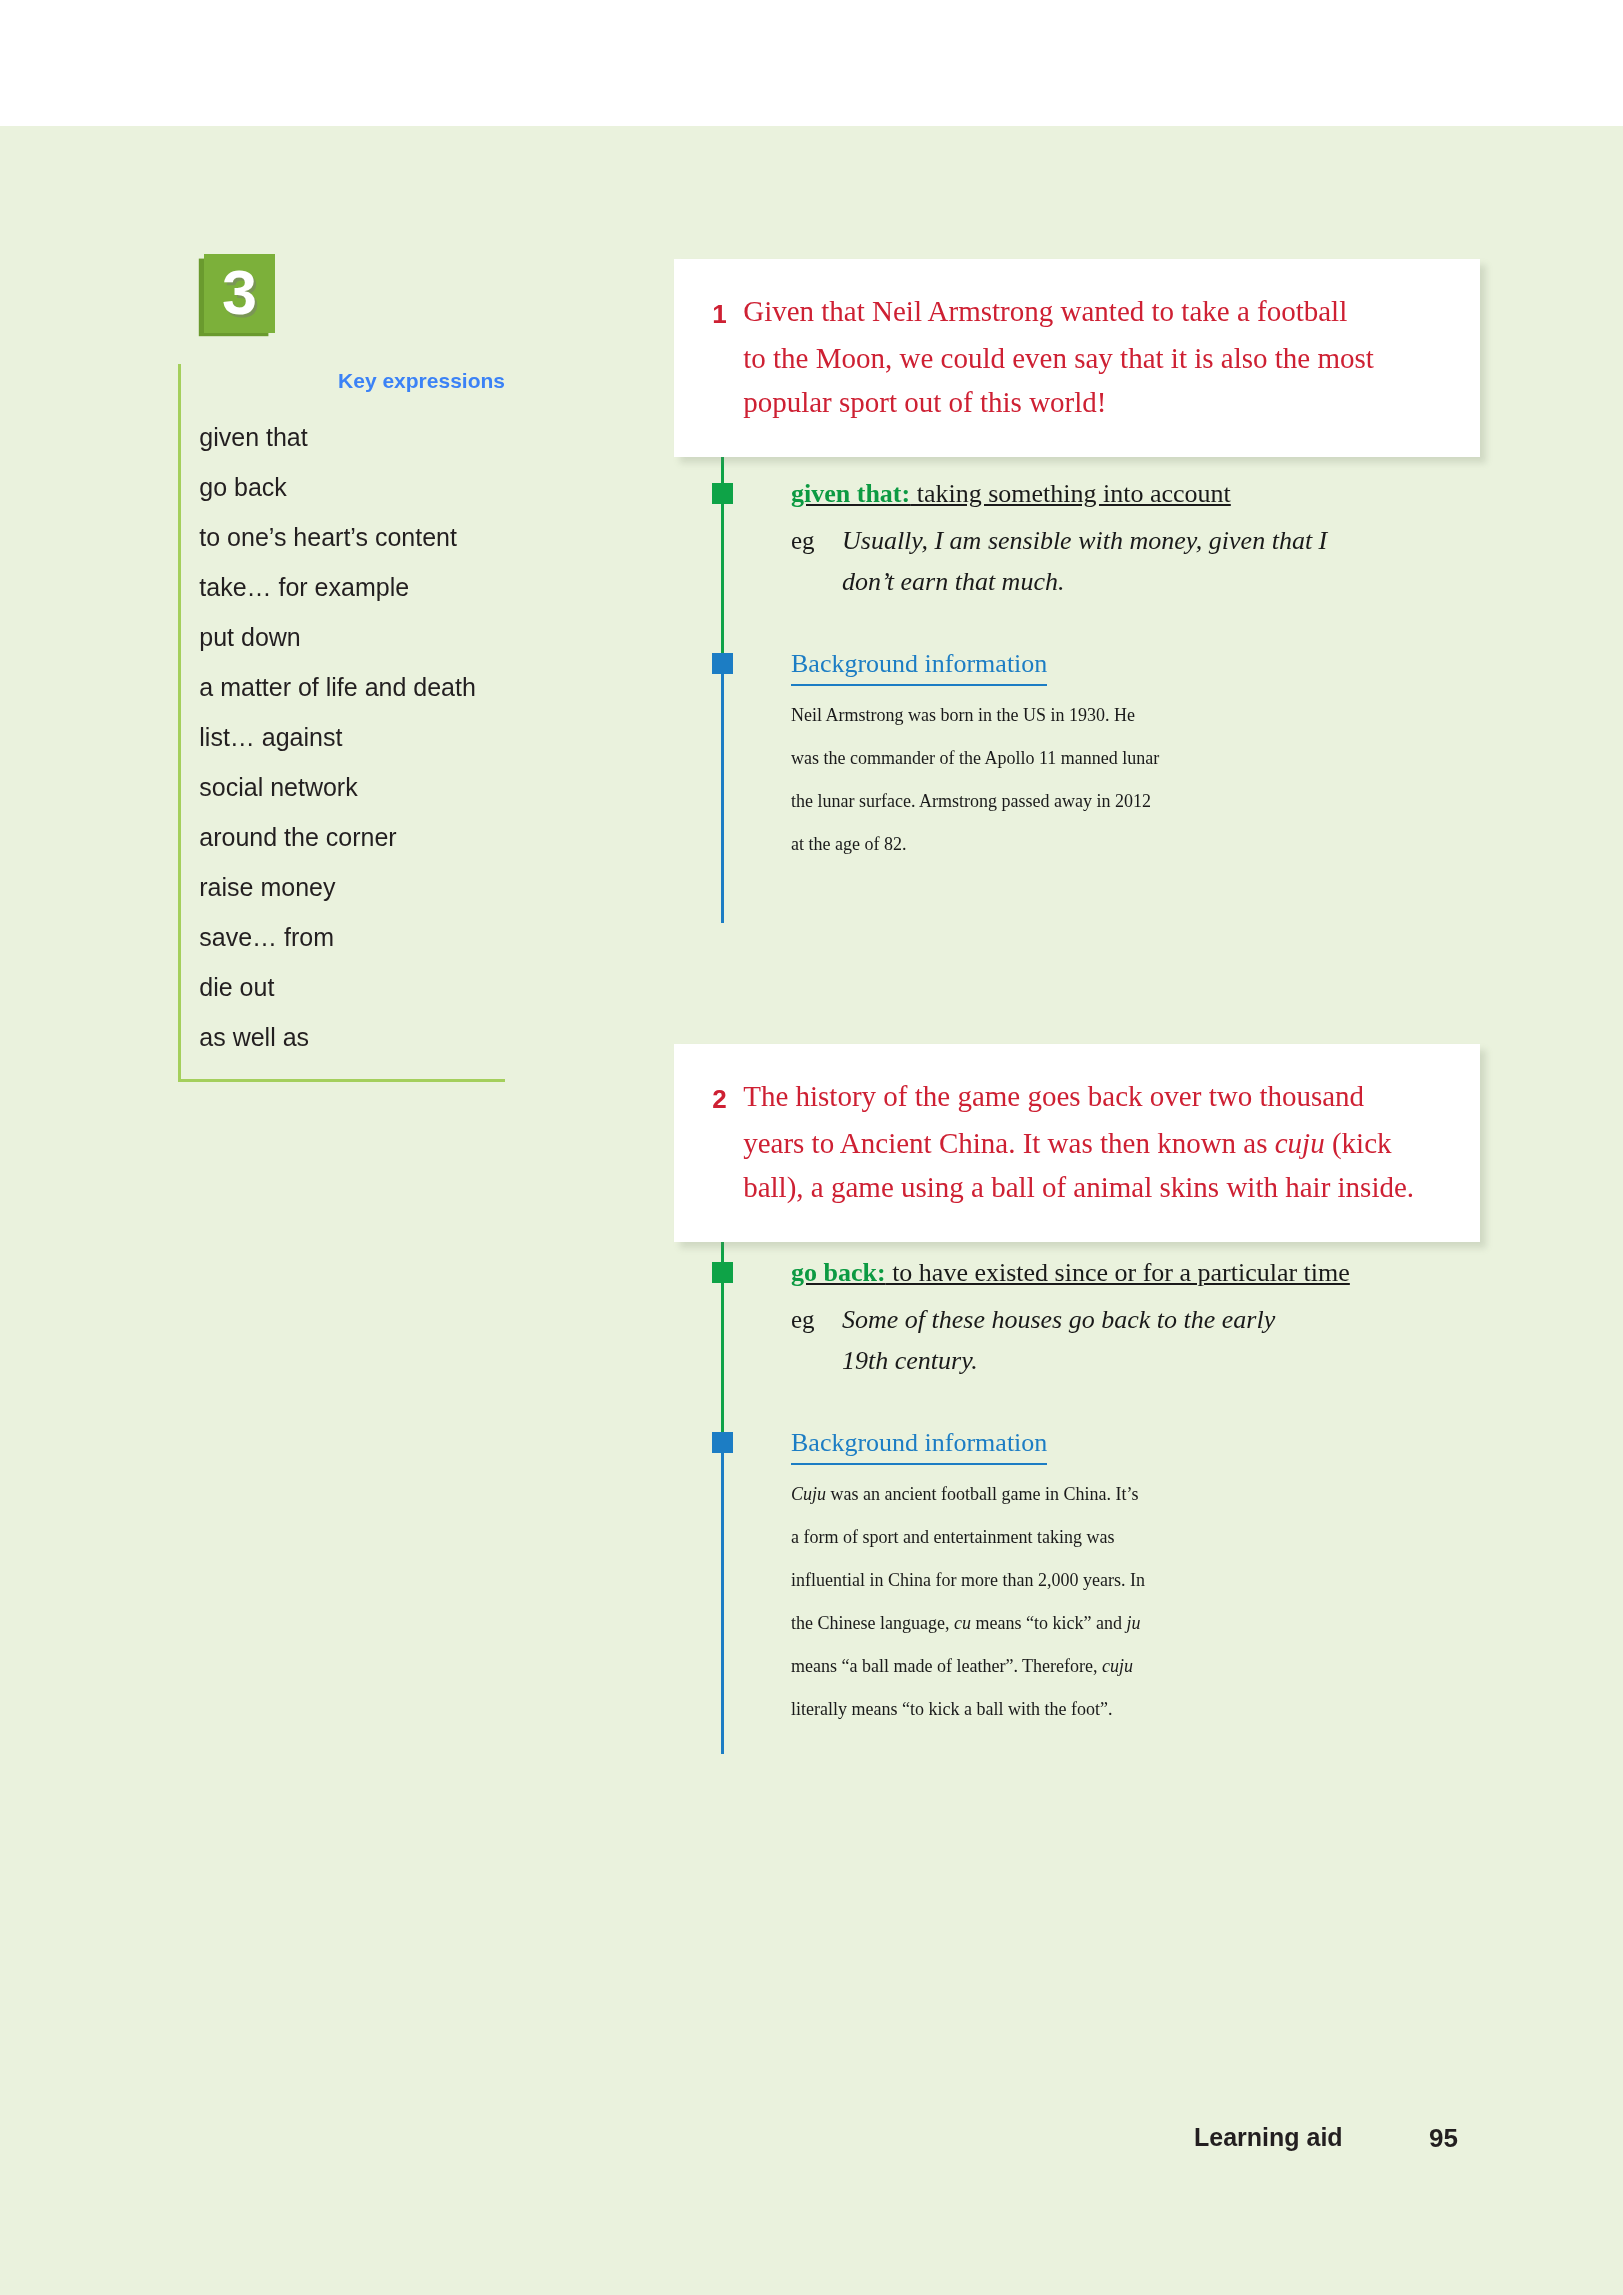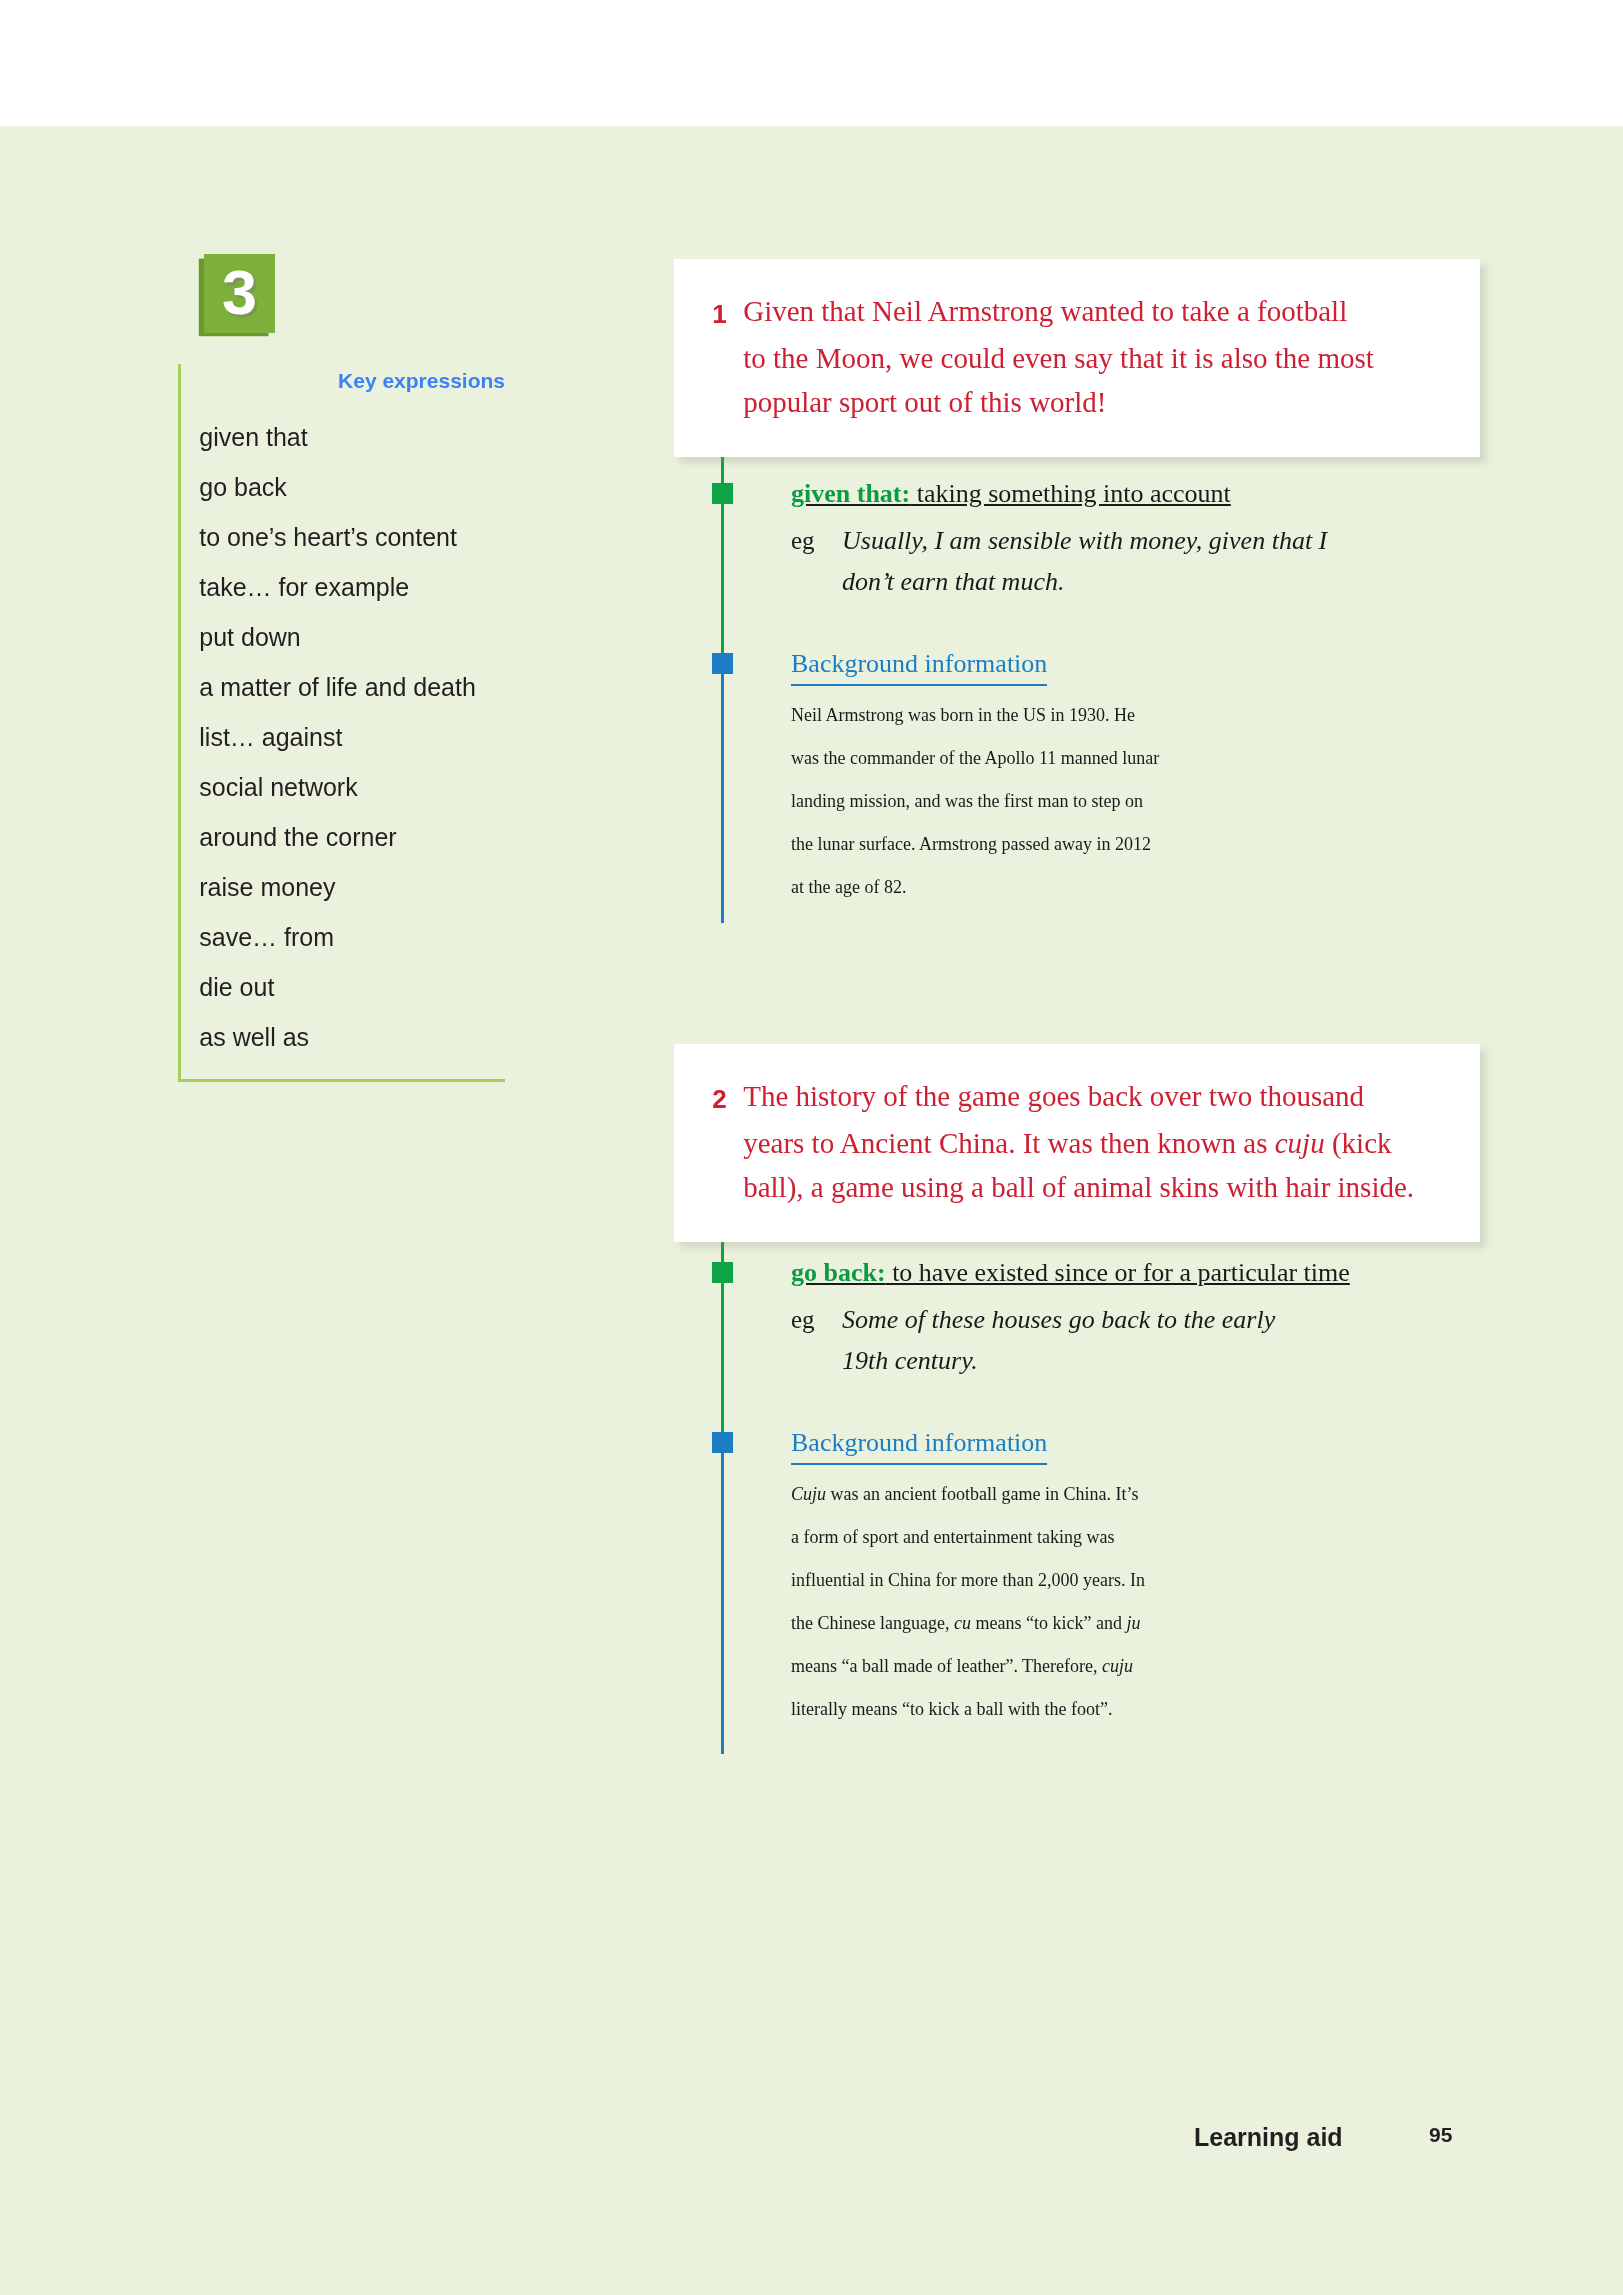--- a/index.html
+++ b/index.html
@@ -226,21 +226,21 @@
     left: 1194px;
     top: 0;
     font-size: 25px;
     font-weight: 700;
     color: #231f20;
   }
   #footer-page {
     position: absolute;
     left: 1429px;
     top: 0;
-    font-size: 21px;
+    font-size: 26px;
     font-weight: 700;
     color: #231f20;
   }
 </style>
 </head>
 <body>
 
 <div id="page">
   <div id="page-bg"></div>
 
@@ -298,21 +298,20 @@
           <div class="eg-text">
             <div>Usually, I am sensible with money, given that I</div>
             <div>don’t earn that much.</div>
           </div>
         </div>
       </div>
       <div class="marker blue" style="left: 43px; top: 653px;"></div>
       <div class="entry" style="top: 645px;"><div class="bg-head">Background information</div><div class="bg-body">
           <div>Neil Armstrong was born in the US in 1930. He</div>
           <div>was the commander of the Apollo 11 manned lunar</div>
-          <div>landing mission, and was the first man to step on</div>
           <div>the lunar surface. Armstrong passed away in 2012</div>
           <div>at the age of 82.</div>
         </div></div>
       <div class="rail green" style="left: 52px; top: 1132px; height: 300px;"></div>
       <div class="rail blue" style="left: 52px; top: 1453px; height: 301px;"></div>
       <div class="quote-card" style="top: 1044px; left: 5.2px;">
         <div class="quote-line">
           <div class="quote-num">2</div>
           <div class="quote-text">The history of the game goes back over two thousand</div>
         </div>

